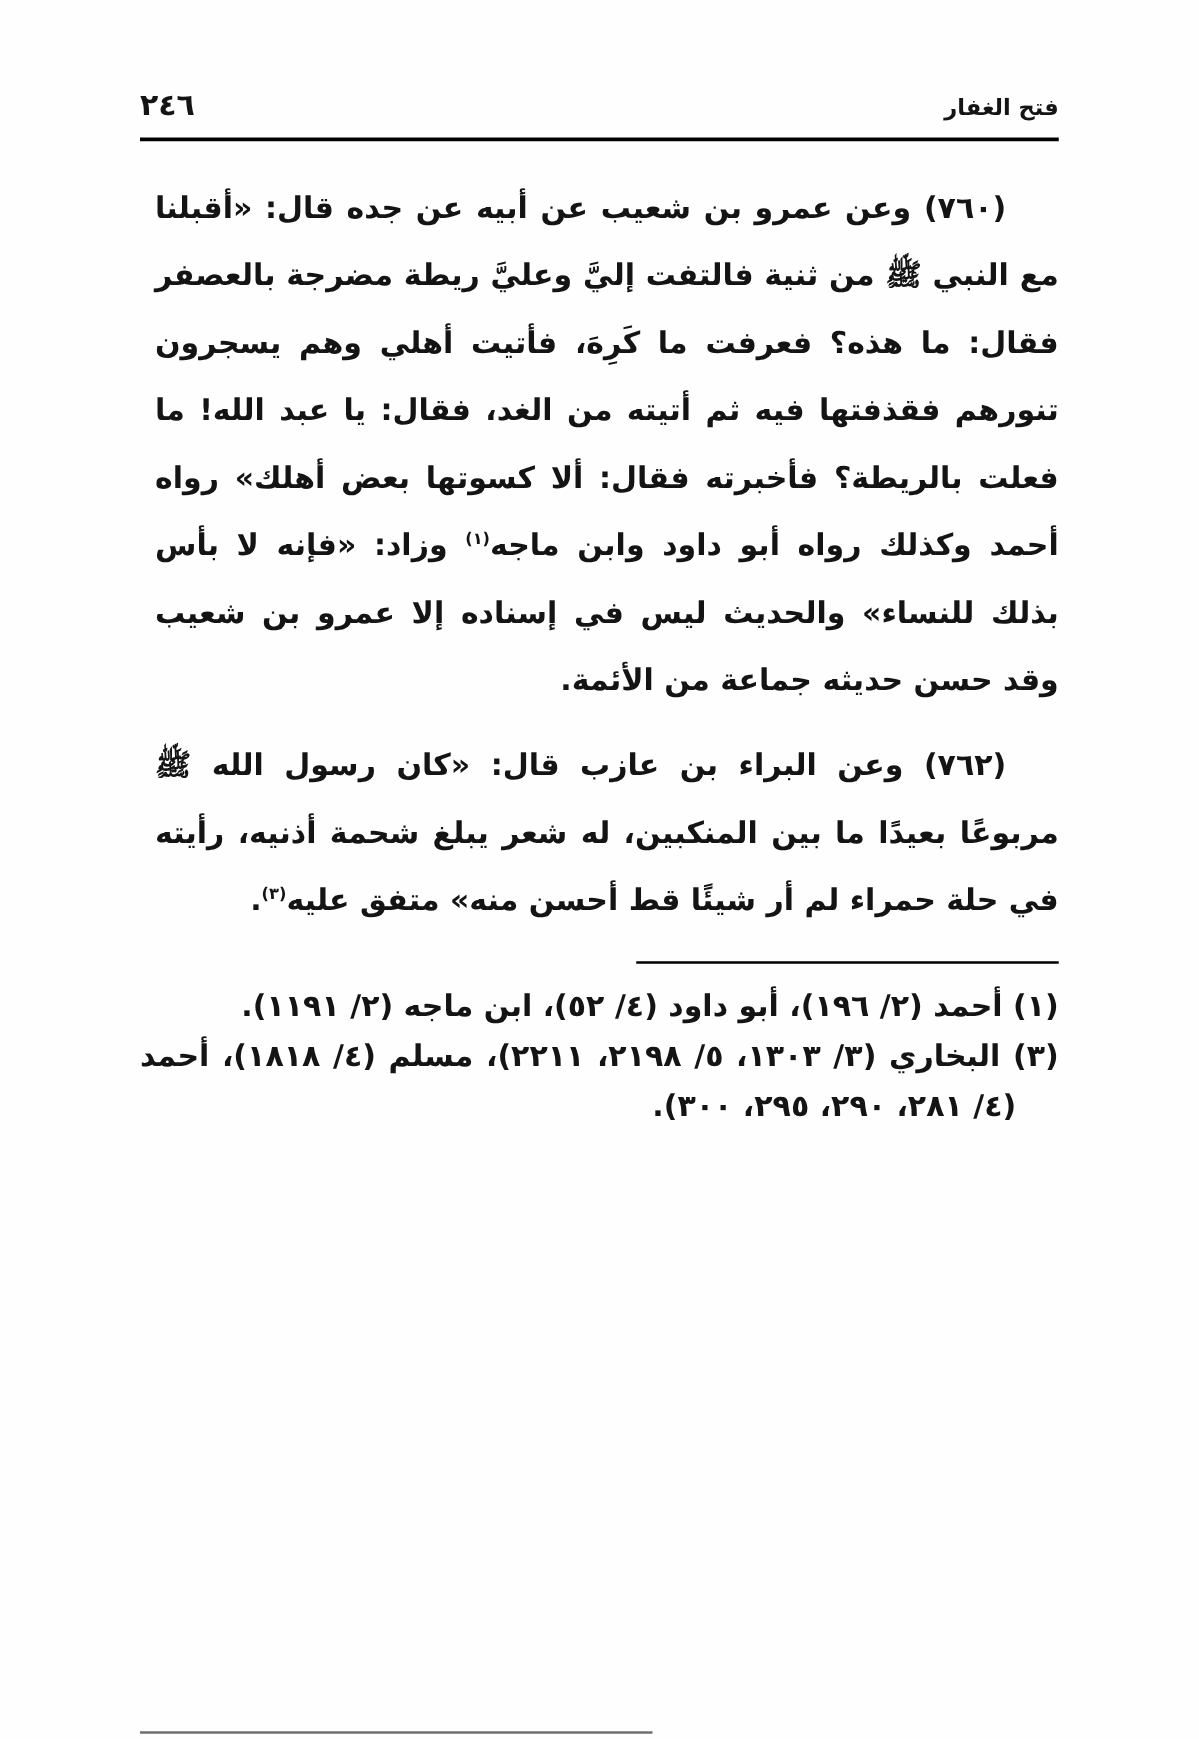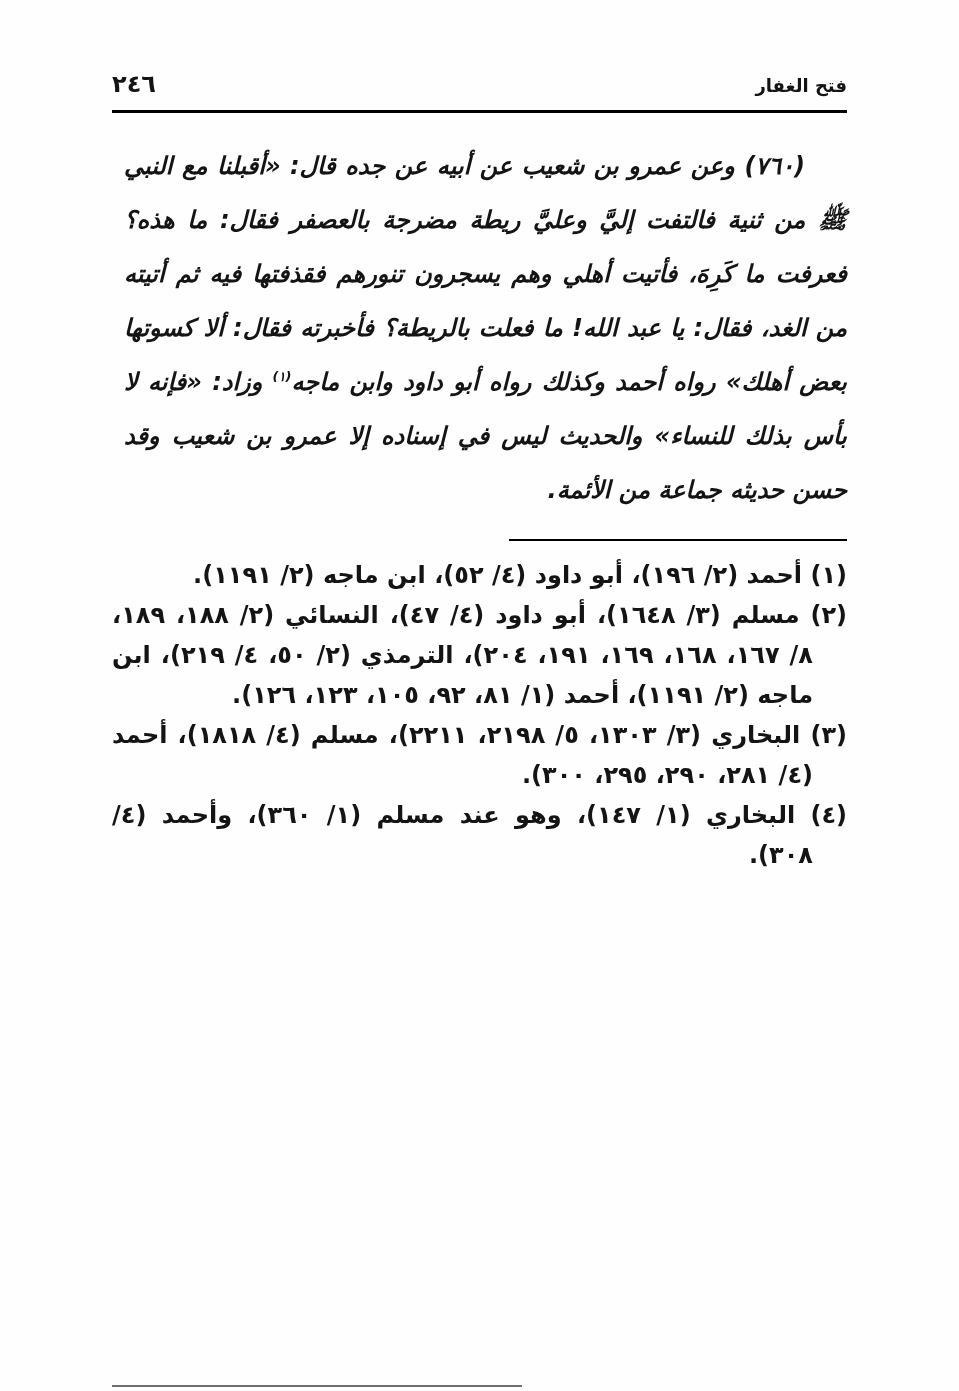--- a/index.html
+++ b/index.html
@@ -43,21 +43,20 @@
   .body-text {
     margin-top: 26px;
     font-size: 24px;
     font-weight: bold;
     line-height: 54px;
     text-align: justify;
   }
   .para {
     margin: 0 0 14px 12px;
     text-indent: 42px; 
-    font-style: italic;
   }
   .fn-marker {
     font-size: 13px;
     vertical-align: super;
     line-height: 0;
     font-weight: bold;
   }
   .footnotes {
     margin-top: 22px;
     font-size: 24px;
@@ -95,26 +94,25 @@
       <span class="book-title">فتح الغفار</span>
       <span class="page-number">٢٤٦</span>
     </div>
     <div class="header-rule"></div>
   </header>
 
   <main class="body-text">
     <p class="para"><span>(٧٦٠) وعن عمرو بن شعيب عن أبيه عن جده قال: «أقبلنا مع النبي ﷺ من ثنية فالتفت إليَّ وعليَّ ريطة مضرجة بالعصفر فقال: ما هذه؟ فعرفت ما كَرِهَ، فأتيت أهلي وهم يسجرون تنورهم فقذفتها فيه ثم أتيته من الغد، فقال: يا عبد الله! ما فعلت بالريطة؟ فأخبرته فقال: ألا كسوتها بعض أهلك» رواه أحمد وكذلك رواه أبو داود وابن ماجه</span><sup class="fn-marker">(١)</sup><span> وزاد: «فإنه لا بأس بذلك للنساء» والحديث ليس في إسناده إلا عمرو بن شعيب وقد حسن حديثه جماعة من الأئمة.</span></p>
 
 
+    <p class="para"><span>(٧٦٢) وعن البراء بن عازب قال: «كان رسول الله ﷺ مربوعًا بعيدًا ما بين المنكبين، له شعر يبلغ شحمة أذنيه، رأيته في حلة حمراء لم أر شيئًا قط أحسن منه» متفق عليه</span><sup class="fn-marker">(٣)</sup><span>.</span></p>
 
   </main>
 
   <footer class="footnotes">
     <div class="footnote-rule"></div>
     <p class="footnote">(١) أحمد (٢/ ١٩٦)، أبو داود (٤/ ٥٢)، ابن ماجه (٢/ ١١٩١).</p>
-    <p class="footnote">(٢) مسلم (٣/ ١٦٤٨)، أبو داود (٤/ ٤٧)، النسائي (٢/ ١٨٨، ١٨٩، ٨/ ١٦٧، ١٦٨، ١٦٩، ١٩١، ٢٠٤)، الترمذي (٢/ ٥٠، ٤/ ٢١٩)، ابن ماجه (٢/ ١١٩١)، أحمد (١/ ٨١، ٩٢، ١٠٥، ١٢٣، ١٢٦).</p>
     <p class="footnote">(٣) البخاري (٣/ ١٣٠٣، ٥/ ٢١٩٨، ٢٢١١)، مسلم (٤/ ١٨١٨)، أحمد (٤/ ٢٨١، ٢٩٠، ٢٩٥، ٣٠٠).</p>
-    <p class="footnote">(٤) البخاري (١/ ١٤٧)، وهو عند مسلم (١/ ٣٦٠)، وأحمد (٤/ ٣٠٨).</p>
   </footer>
 
   <div class="scan-line"></div>
 
 </div>
 
 </body></html>

